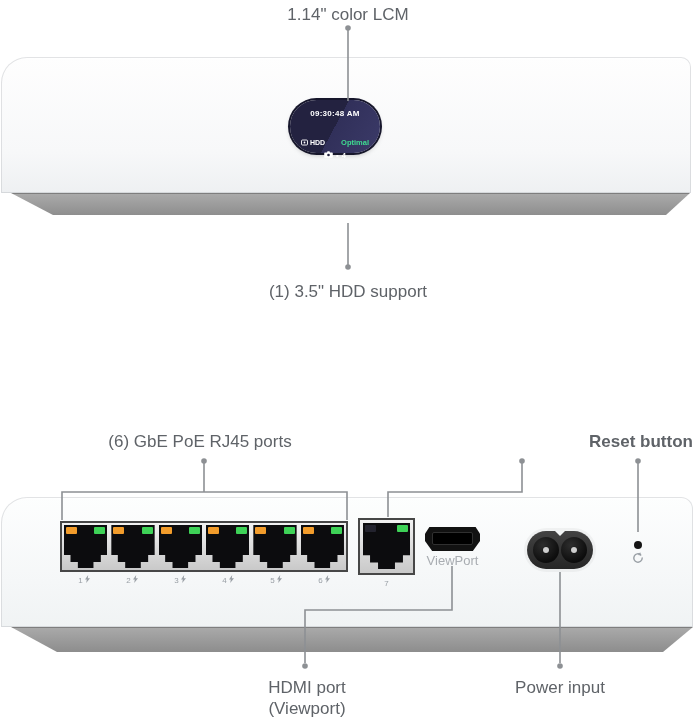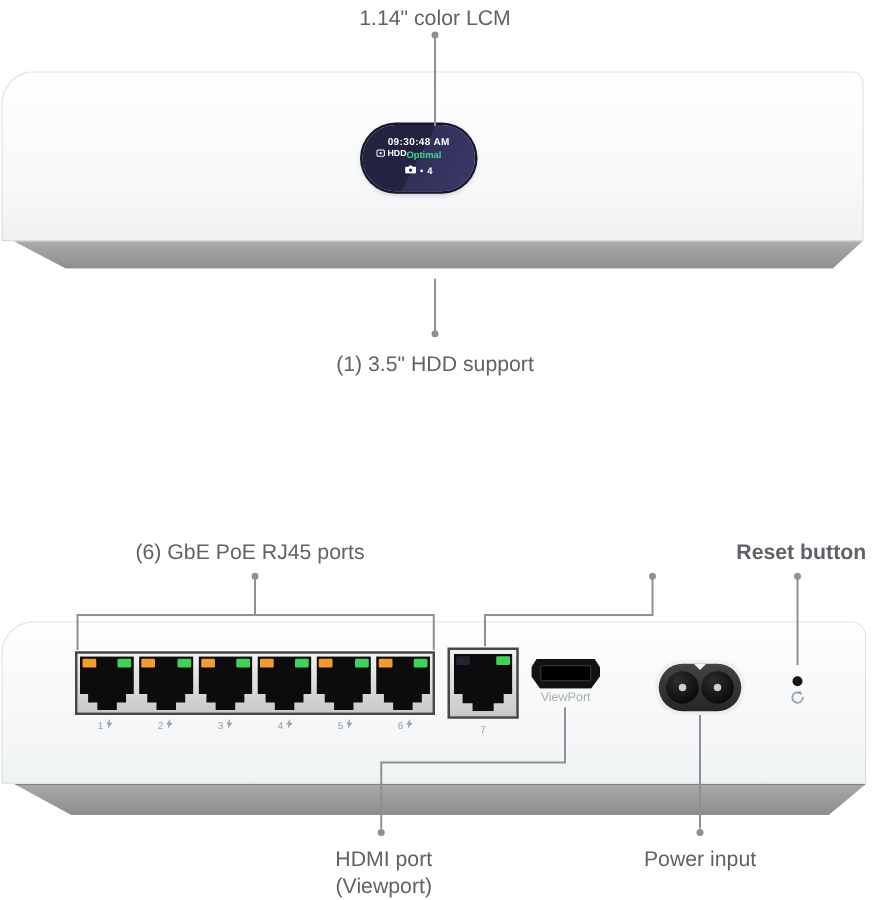--- a/index.html
+++ b/index.html
@@ -14,21 +14,21 @@
     box-shadow:inset 0 0 0 1px rgba(150,155,160,.28), inset 0 2px 2px rgba(255,255,255,.9);z-index:1;}
   .front-band{position:absolute;left:1px;top:193px;width:690px;height:22px;
     background:linear-gradient(180deg,#aaaaaa,#8e8e8e);
     clip-path:polygon(10px 0,689px 0,665px 100%,52px 100%);
     border-top:1px solid #7e7e7e;box-sizing:border-box;z-index:1;}
   
   .screen{position:absolute;left:290px;top:100px;width:90px;height:53px;border-radius:27px;
     background:linear-gradient(118deg,#232240 50%,#31305a 50%,#3b3a68 100%);
     box-shadow:0 0 0 2px #17172c,0 2px 5px rgba(0,0,0,.25);color:#fff;z-index:2;}
   .scr-time{margin-top:9px;text-align:center;font-size:8px;font-weight:bold;letter-spacing:.3px;}
-  .scr-row2{display:flex;align-items:center;padding:0 11px;margin-top:1px;}
+  .scr-row2{display:flex;justify-content:space-between;align-items:center;padding:0 11px;margin-top:20px;}
   .scr-hdd{display:flex;align-items:center;gap:2px;font-size:7px;font-weight:bold;}
   .scr-status{font-size:7.5px;font-weight:bold;color:#3fdc91;}
   .scr-row3{display:flex;justify-content:center;align-items:center;gap:3px;margin-top:4px;
             font-size:7.5px;font-weight:bold;}
   
   .rear-body{position:absolute;left:1px;top:497px;width:692px;height:130px;
     background:linear-gradient(180deg,#fdfefe 0%,#f5f7f8 65%,#f0f3f4 100%);
     border-radius:26px 12px 0 0;
     box-shadow:inset 0 0 0 1px rgba(150,155,160,.28), inset 0 2px 2px rgba(255,255,255,.9);z-index:1;}
   .rear-band{position:absolute;left:1px;top:627px;width:693px;height:25px;
@@ -54,21 +54,21 @@
   .uplink-rj45{position:absolute;left:3px;right:3px;top:3px;height:46px;background:#0c0c0e;
     clip-path:polygon(0 0,100% 0,100% 70%,85% 70%,85% 86%,68% 86%,68% 100%,32% 100%,32% 86%,15% 86%,15% 70%,0 70%);}
   .uplink-label{position:absolute;left:358px;top:579px;width:57px;text-align:center;
     font-size:8px;color:#9aa0a6;z-index:2;}
   
   .hdmi{position:absolute;left:425px;top:527px;width:55px;height:24px;background:#121212;
     clip-path:polygon(8% 0,92% 0,100% 28%,100% 58%,87% 100%,13% 100%,0 58%,0 28%);z-index:2;}
   .hdmi-slot{position:absolute;left:7px;right:7px;top:5px;bottom:6px;background:#000;
     border:1px solid #303030;border-radius:2px;}
   .viewport-label{position:absolute;left:420px;top:553px;width:65px;text-align:center;
-    font-size:10px;color:#a9adb2;z-index:2;}
+    font-size:13px;color:#a9adb2;z-index:2;}
   
   .power{position:absolute;left:527px;top:531px;width:66px;height:38px;border-radius:19px;
     background:linear-gradient(180deg,#434343,#262626);box-shadow:0 0 0 3px rgba(0,0,0,.04);z-index:2;}
   .power-notch{position:absolute;top:0;left:50%;transform:translateX(-50%);width:0;height:0;
     border-left:5px solid transparent;border-right:5px solid transparent;border-top:5px solid #f3f5f6;}
   .power-hole{position:absolute;top:6px;width:26px;height:26px;border-radius:50%;
     background:radial-gradient(circle at 38% 32%,#2e2e2e,#0c0c0c 72%);}
   .hole-left{left:6px;} .hole-right{right:6px;}
   .power-pin{position:absolute;top:50%;left:50%;transform:translate(-50%,-50%);
     width:6px;height:6px;border-radius:50%;background:#cfcfcf;box-shadow:0 0 1px #000;}

